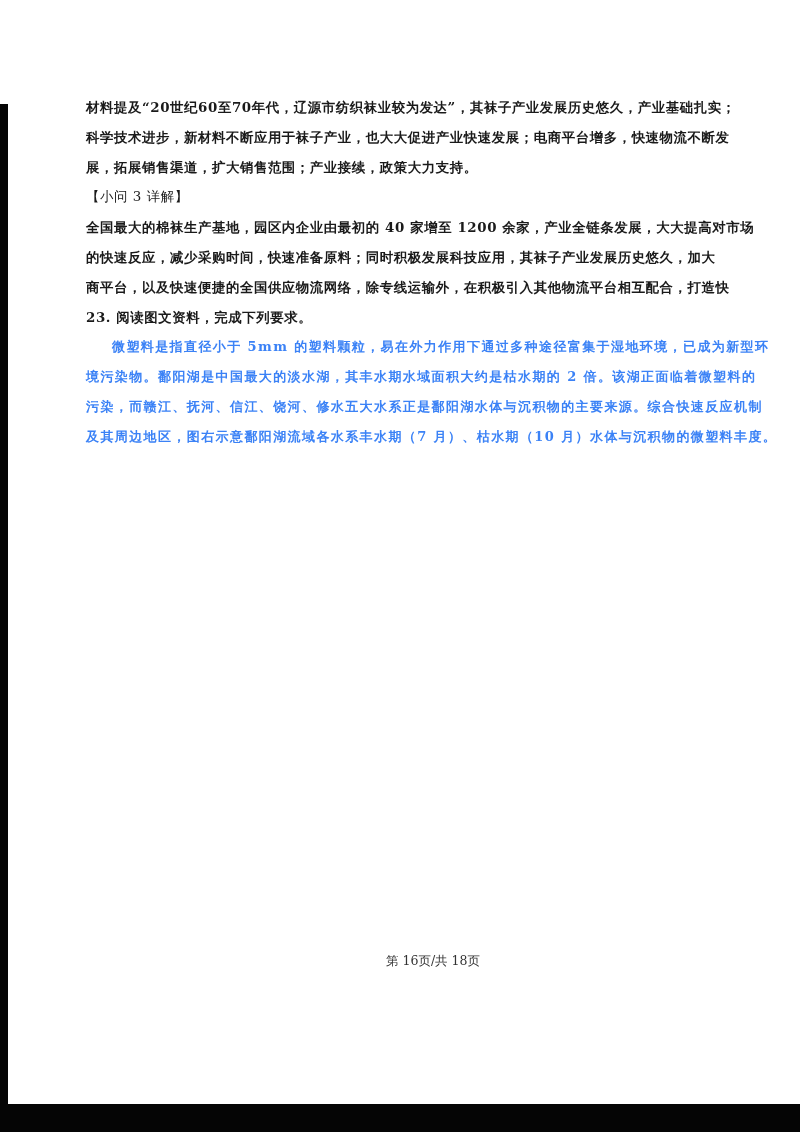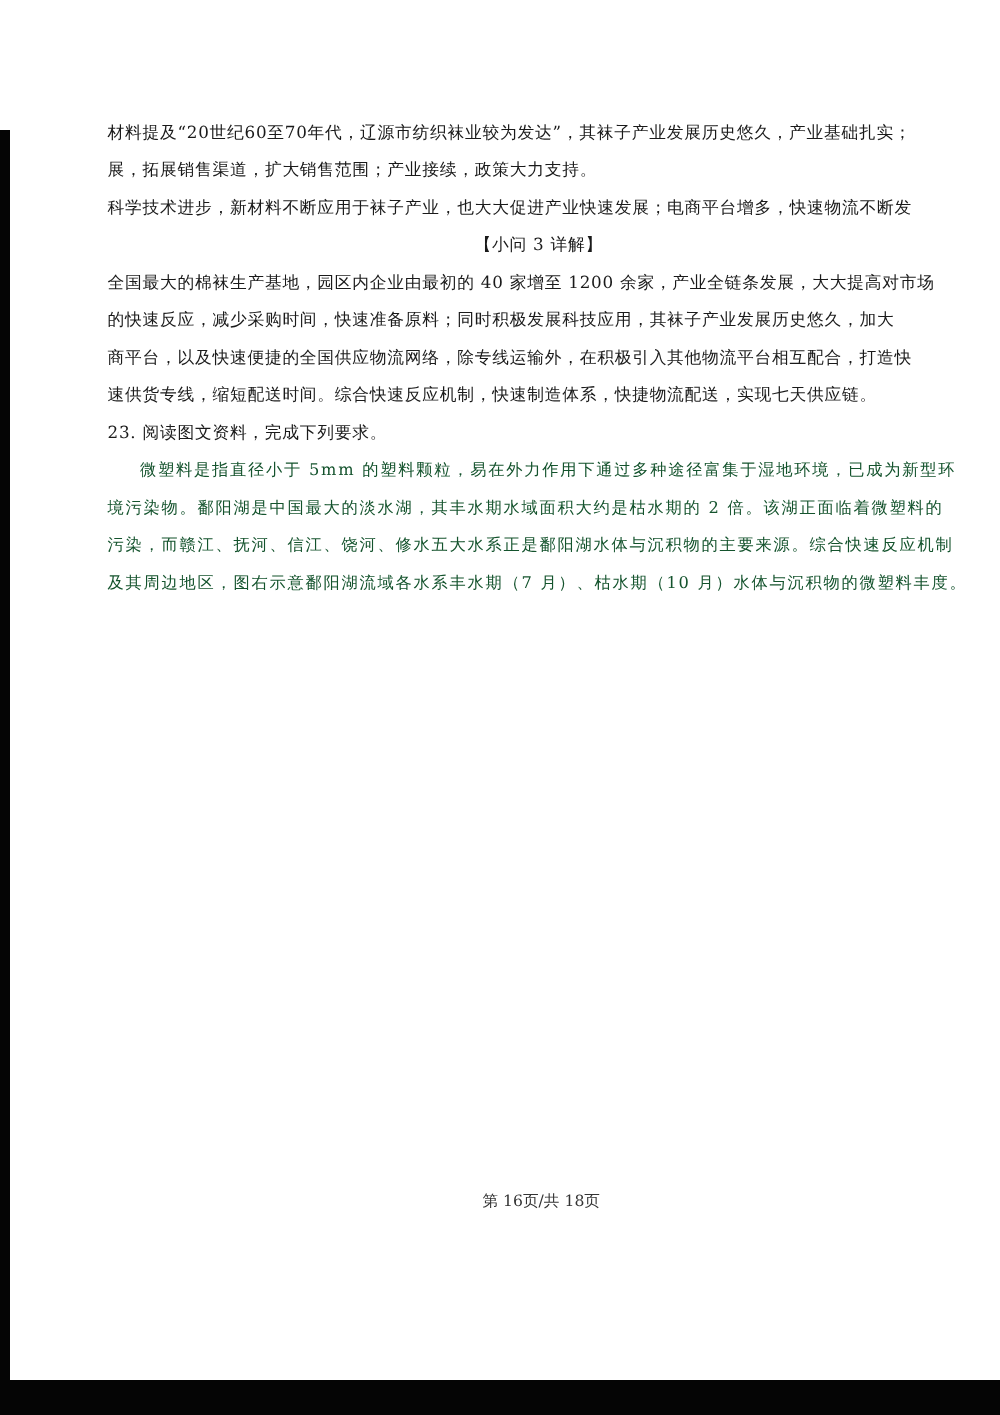--- a/index.html
+++ b/index.html
@@ -1,45 +1,44 @@
 <!DOCTYPE html>
 <html><head>
 <meta charset="utf-8">
 <style>
   html, body { margin:0; padding:0; }
   body { width:800px; height:1132px; background:#ffffff; position:relative; overflow:hidden;
          font-family: "DejaVu Serif", "Liberation Serif", serif; color:#1a1a1a; }
   .left-bar { position:absolute; left:0; top:104px; width:8px; height:1000px; background:#050505; }
   .bottom-band { position:absolute; left:0; top:1104px; width:800px; height:28px; background:#050505; }
   .page { position:absolute; left:86px; top:92px; width:690px; }
-  .line { font-size:13.4px; line-height:30px; height:30px; white-space:nowrap; letter-spacing:0.6px; }
-  .kai { font-family: "DejaVu Serif", "Liberation Serif", serif; letter-spacing:1.4px; font-size:13px; color:#14532d; }
+  .line { font-size:13.4px; line-height:30px; height:30px; white-space:nowrap; letter-spacing:0.6px;font-weight:bold; }
+  .kai { font-family: "DejaVu Serif", "Liberation Serif", serif; letter-spacing:1.4px; font-size:13px; color:#3b82f6; }
   .indent { padding-left:26px; }
-  .heading { font-weight:normal;text-align:center; }
+  .heading { font-weight:normal; }
   .footer { position:absolute; top:953px; left:0; width:800px; text-align:center; font-size:12.5px; color:#333;padding-left:33px; }
 </style>
 </head>
 <body>
 
 <div class="left-bar"></div>
 <div class="bottom-band"></div>
 
 <div class="page">
   <div>
     <div class="line">材料提及“20世纪60至70年代，辽源市纺织袜业较为发达”，其袜子产业发展历史悠久，产业基础扎实；</div>
+    <div class="line">科学技术进步，新材料不断应用于袜子产业，也大大促进产业快速发展；电商平台增多，快速物流不断发</div>
     <div class="line">展，拓展销售渠道，扩大销售范围；产业接续，政策大力支持。</div>
-    <div class="line">科学技术进步，新材料不断应用于袜子产业，也大大促进产业快速发展；电商平台增多，快速物流不断发</div>
   </div>
 
   <div>
     <div class="line heading">【小问 3 详解】</div>
     <div class="line">全国最大的棉袜生产基地，园区内企业由最初的 40 家增至 1200 余家，产业全链条发展，大大提高对市场</div>
     <div class="line">的快速反应，减少采购时间，快速准备原料；同时积极发展科技应用，其袜子产业发展历史悠久，加大</div>
     <div class="line">商平台，以及快速便捷的全国供应物流网络，除专线运输外，在积极引入其他物流平台相互配合，打造快</div>
-    <div class="line">速供货专线，缩短配送时间。综合快速反应机制，快速制造体系，快捷物流配送，实现七天供应链。</div>
   </div>
 
   <div>
     <div class="line">23. 阅读图文资料，完成下列要求。</div>
     <div class="line kai indent">微塑料是指直径小于 5mm 的塑料颗粒，易在外力作用下通过多种途径富集于湿地环境，已成为新型环</div>
     <div class="line kai">境污染物。鄱阳湖是中国最大的淡水湖，其丰水期水域面积大约是枯水期的 2 倍。该湖正面临着微塑料的</div>
     <div class="line kai">污染，而赣江、抚河、信江、饶河、修水五大水系正是鄱阳湖水体与沉积物的主要来源。综合快速反应机制</div>
     <div class="line kai">及其周边地区，图右示意鄱阳湖流域各水系丰水期（7 月）、枯水期（10 月）水体与沉积物的微塑料丰度。</div>
   </div>
 </div>

